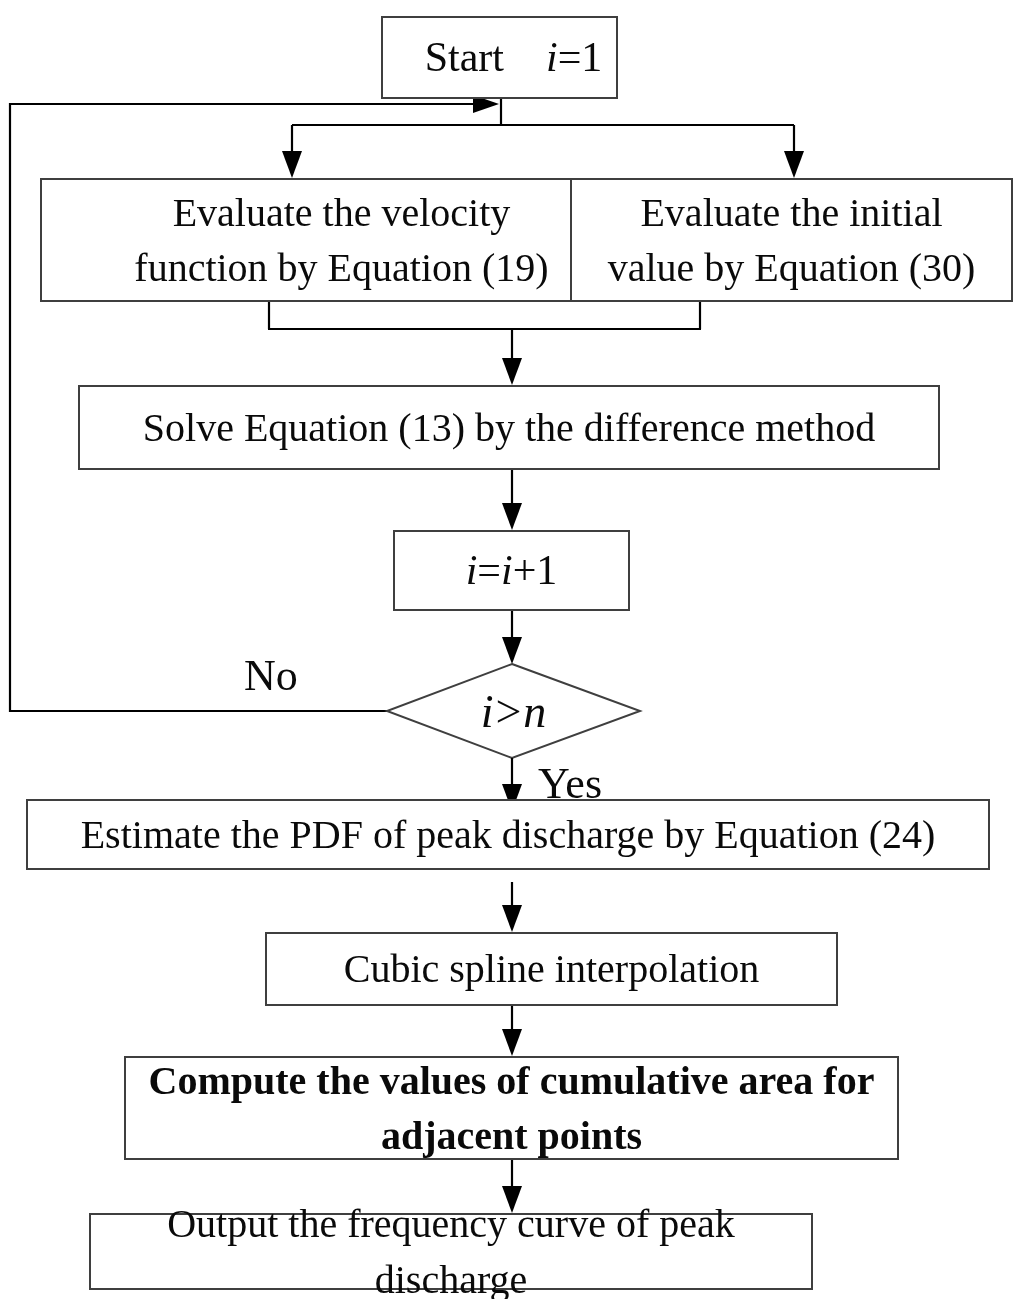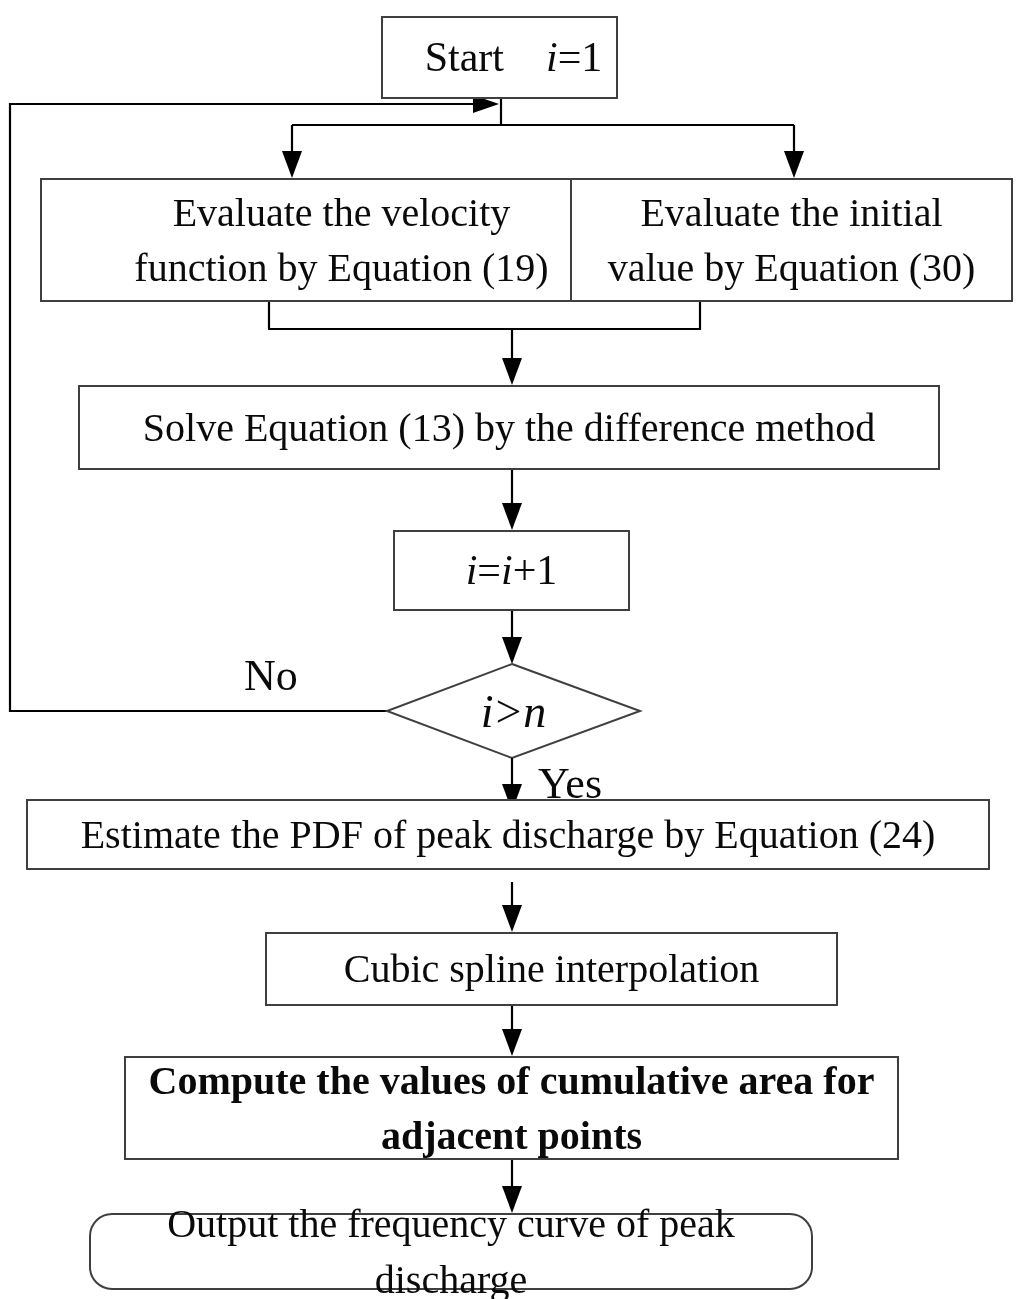--- a/index.html
+++ b/index.html
@@ -91,19 +91,19 @@
       <i>n</i>
     </div>
 
   <div class="node" style="left:26px;top:799px;width:964px;height:71px;">Estimate the PDF of peak discharge by Equation (24)</div>
 
   <div class="node" style="left:265px;top:932px;width:573px;height:74px;">Cubic spline interpolation</div>
 
   <div class="node" style="left:124px;top:1056px;width:775px;height:104px;font-weight:bold;">Compute the values of cumulative area for
 adjacent points</div>
 
-  <div class="node" style="left:89px;top:1213px;width:724px;height:77px;border-radius:23px;">Output the frequency curve of peak discharge</div>
+  <div class="node" style="left:89px;top:1213px;width:724px;height:77px;">Output the frequency curve of peak discharge</div>
 
   <div class="edge-label" style="left:244px;top:654px;">No</div>
 
   <div class="edge-label" style="left:538px;top:762px;">Yes</div>
 
 </div>
 
 </body></html>

